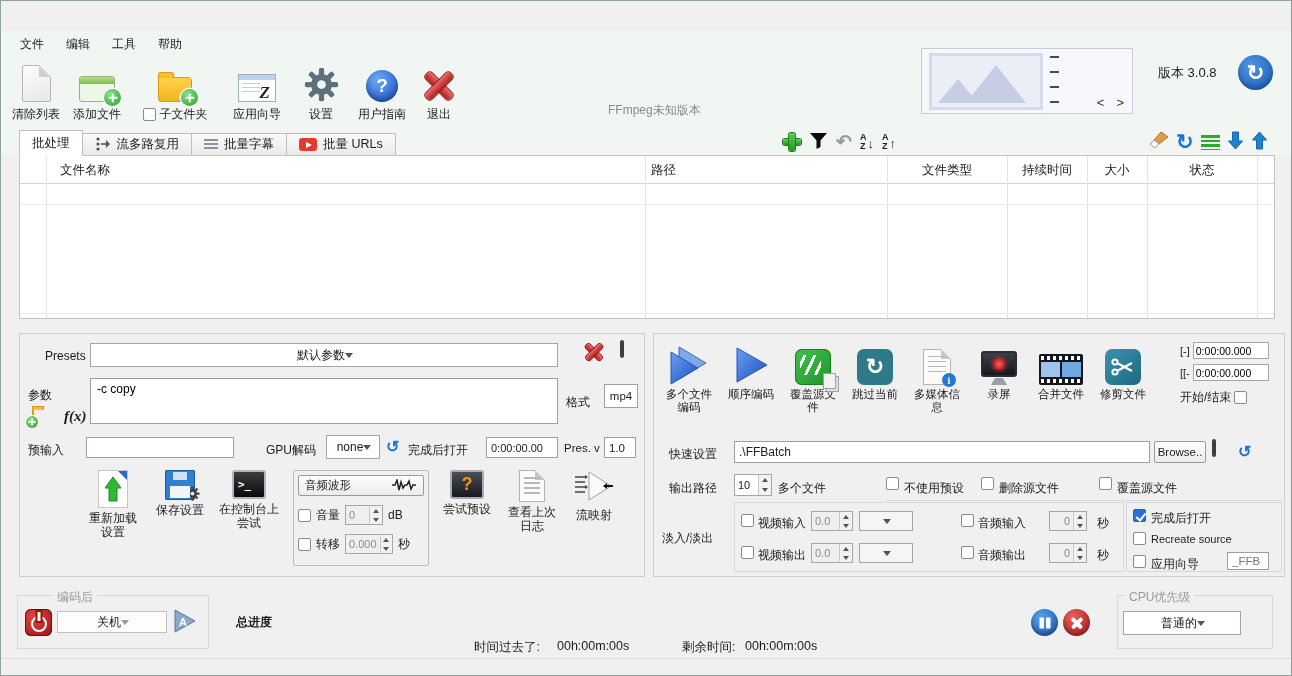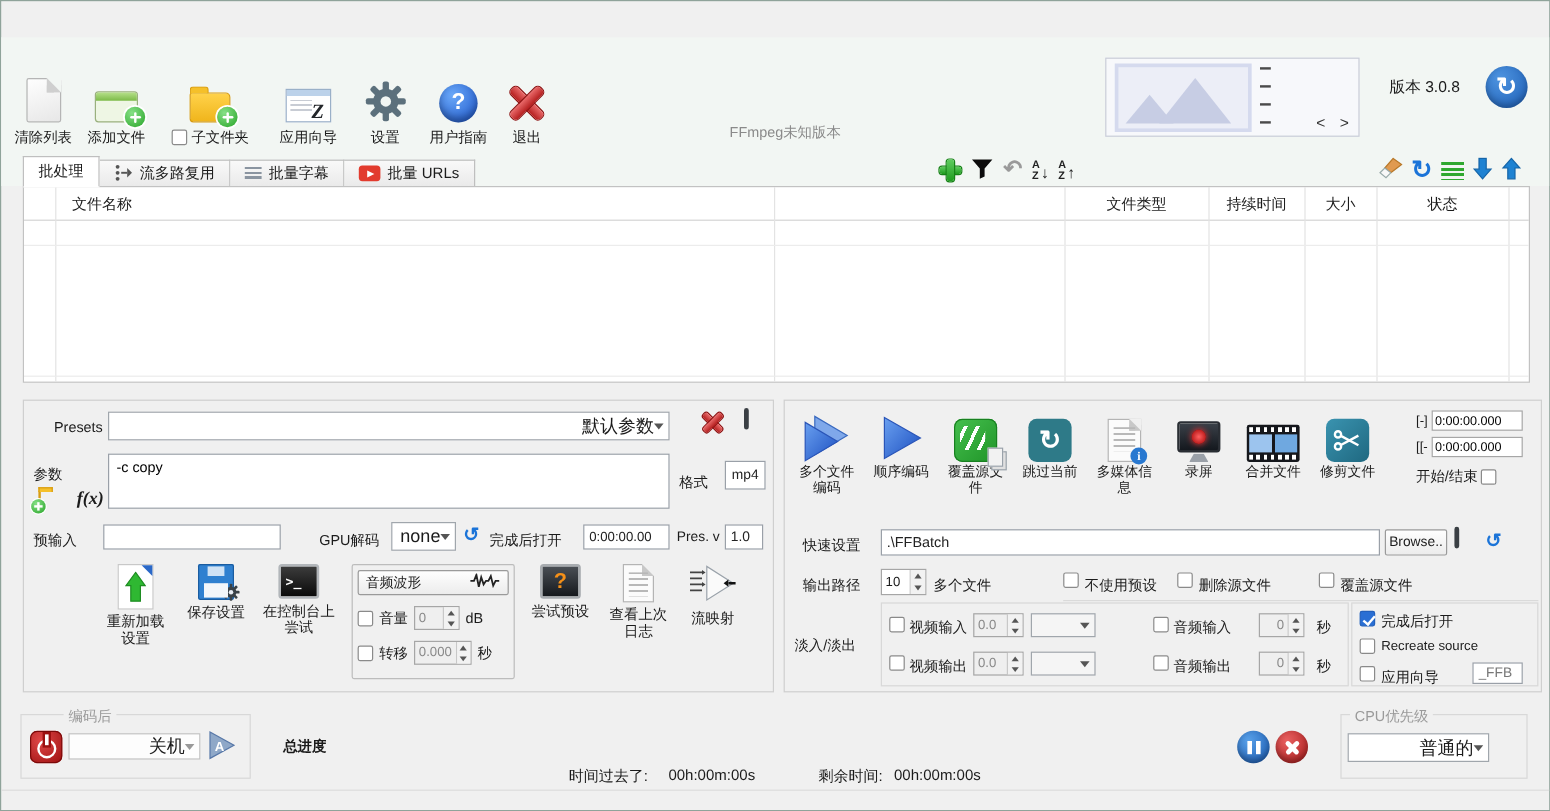--- a/index.html
+++ b/index.html
@@ -83,21 +83,21 @@
 .grid{position:absolute;left:18px;top:154px;width:1256px;height:164px;background:#fff;border:1px solid #c2c2c2}
 .ghead{position:absolute;left:0;right:0;top:0;height:28px;border-bottom:1px solid #d4d4d4;font-size:12.5px}
 .hcell{position:absolute;top:0;height:28px;display:flex;align-items:center}
 .vline{position:absolute;top:0;bottom:0;width:1px;background:#e3e3e3}
 .hline{position:absolute;left:0;right:0;height:1px;background:#ececec}
 
 .gbox{position:absolute;border:1px solid #cfcfcf}
 .lbl{position:absolute;white-space:nowrap}
 .inp{position:absolute;border:1px solid #9aa0a8;background:#fff;font:11.5px "Liberation Sans",sans-serif;padding:0 4px;color:#222}
 .inp.c{text-align:center}
-.dd{position:absolute;display:flex;align-items:center;justify-content:flex-end;background:#fff;border:1px solid #a0a6ac;padding:0 4px 0 6px;font-size:15px}
+.dd{position:absolute;display:flex;align-items:center;justify-content:center;background:#fff;border:1px solid #a0a6ac;padding:0 4px 0 6px;font-size:12px}
 .dd.dis{background:#f5f5f5;color:#777}
 .chev{width:0;height:0;border-left:4px solid transparent;border-right:4px solid transparent;border-top:5px solid #555}
 .btn3{display:flex;align-items:center;justify-content:center;background:linear-gradient(#fefefe,#ececec);border:1px solid #9a9a9a;border-radius:2px;font-size:11.5px}
 .cb{width:13px;height:13px;background:#fff;border:1px solid #8a8a8a;border-radius:2px;display:inline-block;flex:0 0 auto}
 .cb.on{background:#2a6fd4;border-color:#2260bc;position:relative}
 .cb.on::after{content:"";position:absolute;left:3.5px;top:0.5px;width:4px;height:8px;border:2px solid #fff;border-top:0;border-left:0;transform:rotate(40deg)}
 .spin{position:absolute;display:flex;border:1px solid #a6a6a6;background:#fff;align-items:stretch}
 .spin .v{flex:1;font-size:11px;display:flex;align-items:center;padding:0 3px}
 .spin.dis{background:#efefef}.spin.dis .v{color:#8a8a8a}
 .spin .arr{width:13px;border-left:1px solid #c8c8c8;display:flex;flex-direction:column}
@@ -178,20 +178,26 @@
 </head>
 <body>
 
 <div id="win">
 
   
 
   <div class="band"></div>
 
   
+  <div class="menubar">
+    <span class="menu-item">文件</span>
+    <span class="menu-item">编辑</span>
+    <span class="menu-item">工具</span>
+    <span class="menu-item">帮助</span>
+  </div>
 
   
   <div class="toolbar">
     <div class="tool w58">
       <span class="ic-page"></span>
       <span class="cap">清除列表</span>
     </div>
     <div class="tool w64">
       <span class="ic-addwin">
           <span class="badge-plus"></span>
@@ -324,20 +330,21 @@
         </svg></span>
     <span><svg width="17" height="19">
           <path d="M8.5 1 L15.5 9 H11.5 V18 H5.5 V9 H1.5 Z" fill="#1e82d2" stroke="#1565a8"></path>
         </svg></span>
   </div>
 
   
   <div class="grid">
     <div class="ghead">
       <div class="hcell" style="left:26px;width:599px;padding-left:14px">文件名称</div>
+      <div class="hcell" style="left:625px;width:242px;padding-left:6px">路径</div>
       <div class="hcell" style="left:867px;width:120px;justify-content:center">文件类型</div>
       <div class="hcell" style="left:987px;width:80px;justify-content:center">持续时间</div>
       <div class="hcell" style="left:1067px;width:60px;justify-content:center">大小</div>
       <div class="hcell" style="left:1127px;width:110px;justify-content:center">状态</div>
     </div>
     <div class="vline" style="left:26px"></div>
     <div class="vline" style="left:625px"></div>
     <div class="vline" style="left:867px"></div>
     <div class="vline" style="left:987px"></div>
     <div class="vline" style="left:1067px"></div>

